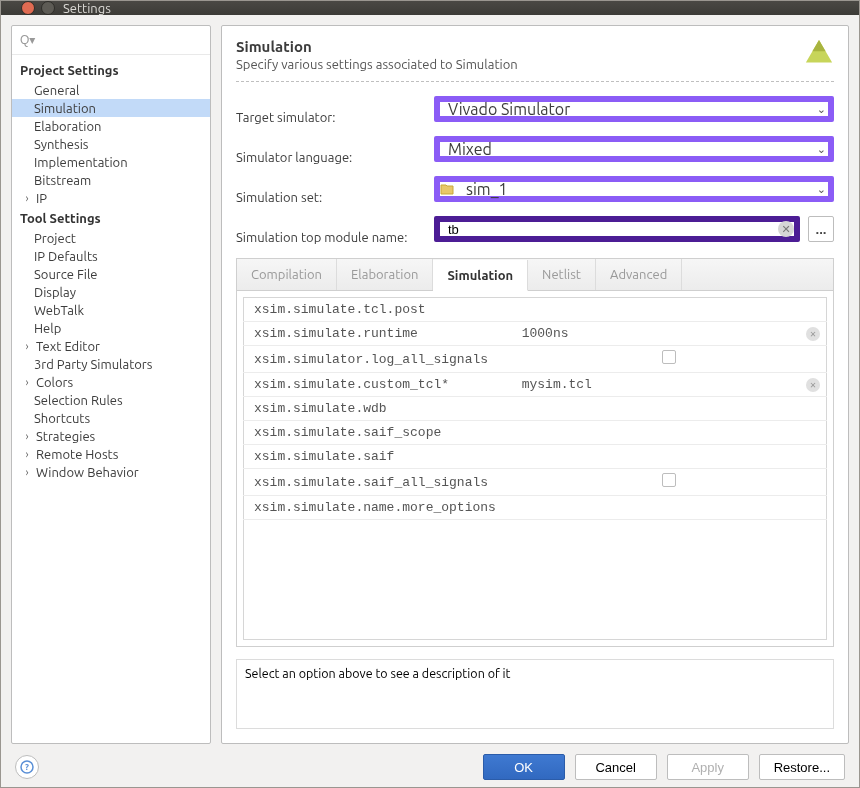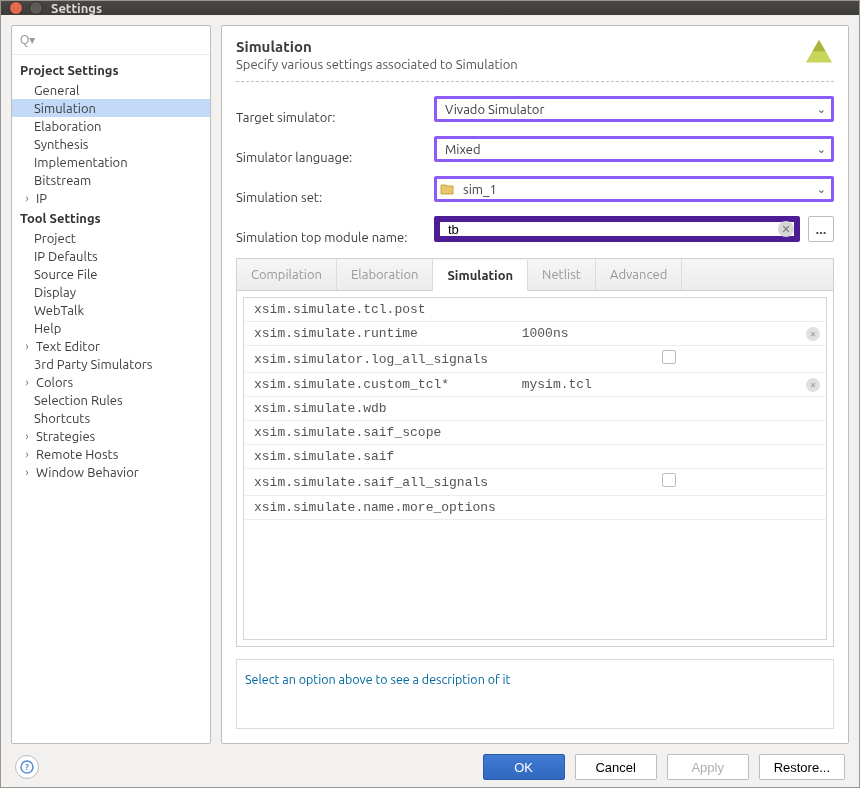--- a/index.html
+++ b/index.html
@@ -1,18 +1,18 @@
 <!DOCTYPE html>
 <html><head>
 <meta charset="utf-8">
 <style>
   * { box-sizing: border-box; }
   html, body { margin:0; padding:0; font-family: Ubuntu, "Segoe UI", Arial, sans-serif; font-size:13px; color:#3c3c3c; background:#f2f1f0; }
   .window { width:860px; height:788px; display:flex; flex-direction:column; border:1px solid #9a9690; background:#f2f1f0; }
-  .titlebar { height:28px; background:linear-gradient(to bottom,#4a4844,#3c3b37); display:flex; align-items:center; padding:0 8px; gap:8px; color:#dcdad6; font-weight:bold; }
+  .titlebar { height:28px; background:linear-gradient(to bottom,#4a4844,#3c3b37); display:flex; align-items:center; padding:0 20px; gap:8px; color:#dcdad6; font-weight:normal; }
   .tb-btns { display:flex; gap:6px; }
   .tb-btn { width:14px; height:14px; border-radius:50%; display:inline-block; background:#5d5b55; border:1px solid #2e2d29; }
   .tb-close { background:#e06b52; }
   .body { flex:1; display:flex; padding:10px 10px 0 10px; gap:10px; }
   .sidebar { width:200px; background:#fff; border:1px solid #bdbdbd; border-radius:2px; display:flex; flex-direction:column; overflow:hidden; }
   .search { padding:4px 6px; border-bottom:1px solid #e9e9e9; }
   .search-input { width:100%; height:20px; border:none; outline:none; font-size:12px; color:#999; }
   .tree { flex:1; overflow:auto; padding:4px 0; }
   .tree .group-head { font-weight:bold; padding:4px 8px; color:#333; }
   .tree .item { display:flex; align-items:center; padding:2px 8px 2px 22px; cursor:pointer; white-space:nowrap; }
@@ -22,39 +22,39 @@
   .content { flex:1; background:#fff; border:1px solid #bdbdbd; border-radius:2px; padding:12px 14px 14px 14px; display:flex; flex-direction:column; }
   .chead { display:flex; align-items:flex-start; }
   .chead-text { flex:1; }
   .chead h1 { margin:0; font-size:15px; font-weight:bold; }
   .chead p { margin:2px 0 0 0; font-size:13px; color:#555; }
   .logo { width:30px; height:30px; }
   .hr-dash { border:none; border-top:1px dashed #bfbfbf; margin:10px 0 12px 0; }
   .form-grid { display:grid; grid-template-columns: 190px 1fr auto; row-gap:10px; column-gap:8px; align-items:center; }
   .form-label { white-space:nowrap;margin-top:16px; }
   .select-wrap, .combo-wrap { grid-column: 2 / span 2; position:relative; }
-  .sel { width:100%; height:26px; border:3px solid #8b5cf6; border-radius:2px; background:#fff; padding:0 26px 0 8px; font-size:13px; color:#3c3c3c; appearance:none; display:flex; align-items:center; }
+  .sel { width:100%; height:26px; border:6px solid #8b5cf6; border-radius:2px; background:#fff; padding:0 26px 0 8px; font-size:16px; color:#3c3c3c; appearance:none; display:flex; align-items:center; }
   .sel.combo { padding-left:26px; }
   .sel-arrow { position:absolute; right:8px; top:50%; transform:translateY(-50%); pointer-events:none; font-size:11px; color:#555; }
   .folder-ic { position:absolute; left:6px; top:50%; transform:translateY(-50%); pointer-events:none; }
   .text-in { width:100%; height:26px; border:6px solid #4c1d95; border-radius:2px; background:#fff; padding:0 26px 0 8px; font-size:13px; }
   .clear-x { position:absolute; right:6px; top:50%; transform:translateY(-50%); width:16px; height:16px; border-radius:50%; background:#d6d6d6; color:#777; font-size:11px; display:flex; align-items:center; justify-content:center; cursor:pointer; }
   .browse-btn { width:26px; height:26px; border:1px solid #bdbdbd; border-radius:2px; background:#fff; font-weight:bold; color:#444; cursor:pointer; }
   .tabs-box { margin-top:14px; border:1px solid #cfcfcf; background:#fff; }
   .tabs { display:flex; background:linear-gradient(to bottom,#f6f6f6,#ececec); border-bottom:1px solid #cfcfcf; }
   .tab { padding:8px 14px; border-right:1px solid #dcdcdc; color:#999; cursor:pointer; }
   .tab.active { background:#fff; color:#333; font-weight:bold; position:relative; top:1px; border-bottom:1px solid #fff; }
   .prop-area { padding:6px; }
   .prop-table { width:100%; border:1px solid #d6d6d6; border-collapse:collapse;font-family:Liberation Mono, monospace; }
   .prop-table td { border-bottom:1px solid #ececec; padding:4px 10px; height:22px; font-size:13px; color:#555; }
   .prop-table td.key { width:46%; }
   .prop-table td.val { position:relative; }
   .val-clear { position:absolute; right:6px; top:50%; transform:translateY(-50%); width:14px; height:14px; border-radius:50%; background:#e0e0e0; color:#999; font-size:10px; display:flex; align-items:center; justify-content:center; cursor:pointer; }
   .chk { display:inline-block; width:14px; height:14px; border:1px solid #bdbdbd; border-radius:2px; background:#fff; margin:auto; }
-  .desc-box { margin-top:12px; border:1px solid #dcdcdc; background:#fff; height:70px; padding:12px 8px; color:#0369a1; font-size:12.5px; }
+  .desc-box { margin-top:12px; border:1px solid #dcdcdc; background:#fff; height:70px; padding:6px 8px; color:#000000; font-size:12.5px; }
   .footer { display:flex; align-items:center; padding:10px 14px; gap:10px; }
   .help-btn { width:24px; height:24px; border:1px solid #bdbdbd; border-radius:50%; background:#fff; display:flex; align-items:center; justify-content:center; cursor:pointer; }
   .spacer { flex:1; }
   .btn { min-width:82px; height:26px; border:1px solid #bdbdbd; border-radius:2px; background:#fff; font-size:13px; cursor:pointer; padding:0 14px; }
   .btn.primary { background:linear-gradient(to bottom,#3f79d1,#3169c0); color:#fff; border-color:#2b5ca9; }
   .btn:disabled { color:#b0b0b0; }
   .row-top { position:relative; }
   td.centered { text-align:center; }
 </style>
 </head>

